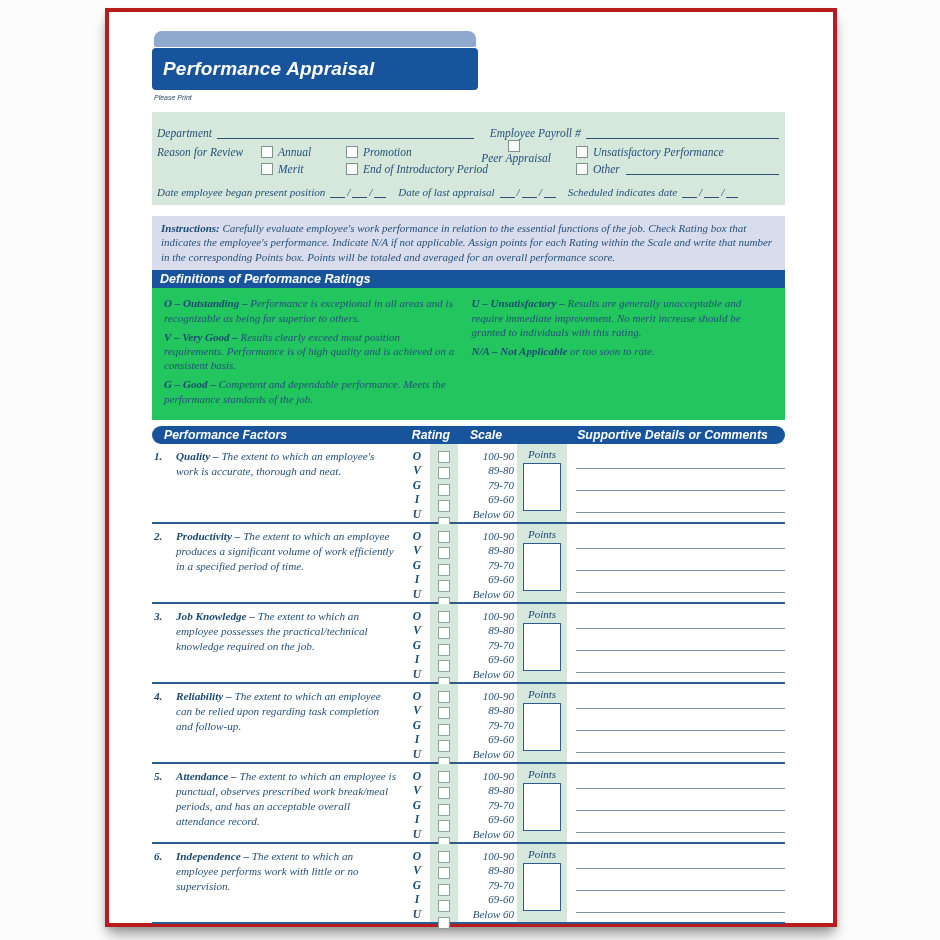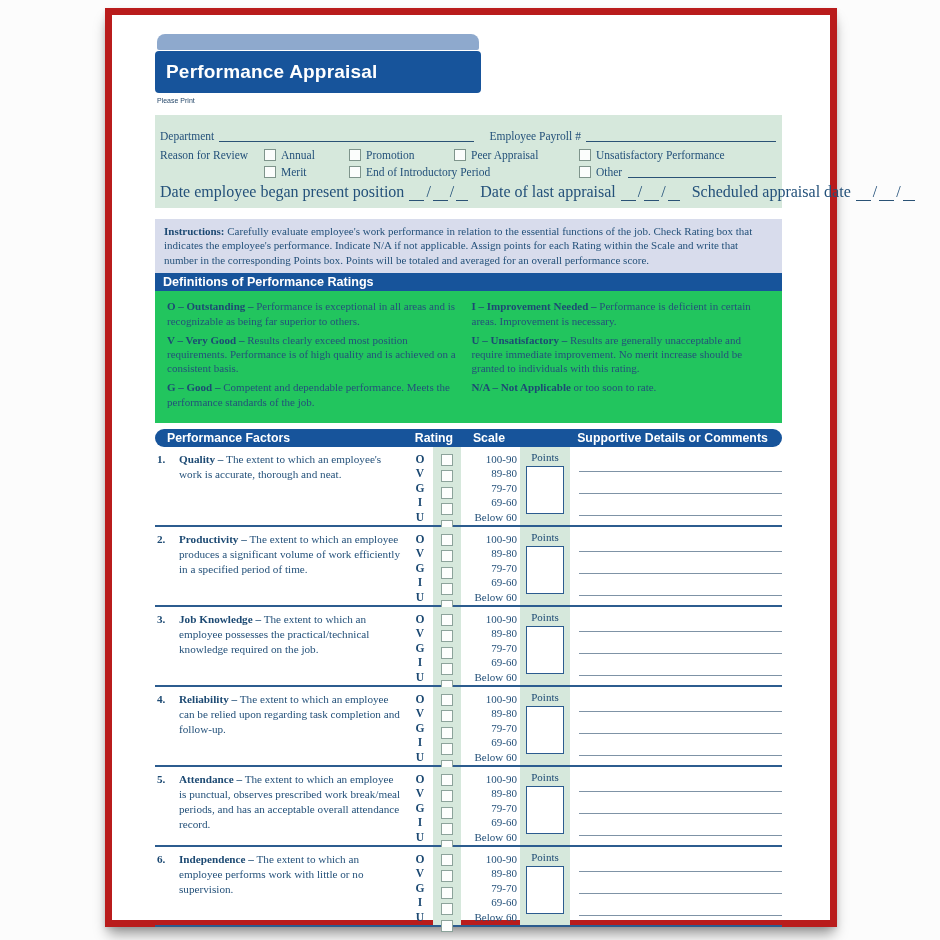--- a/index.html
+++ b/index.html
@@ -3,22 +3,23 @@
 <meta charset="utf-8">
 <style>
   html,body{margin:0;padding:0;}
   body{
     width:940px;height:940px;position:relative;background:#fcfcfc;
     font-family:"Liberation Serif","DejaVu Serif",serif;
     -webkit-font-smoothing:antialiased;
   }
   .page{
     position:absolute;left:105px;top:8px;width:732px;height:919px;
-    background:#ffffff;border:7px solid #b91c1c;box-sizing:border-box;
+    background:#ffffff;border:4px solid #b91c1c;box-sizing:border-box;
     box-shadow:0 10px 13px -3px rgba(0,0,0,0.40), 0 2px 5px rgba(0,0,0,0.10);
+    font-style:italic;
   }
   .content{margin:0 48px 0 43px;}
   
   .bar-light{margin-top:19px;height:16px;width:322px;margin-left:2px;background:#8ea9cd;border-radius:8px 8px 2px 2px;}
   .bar-dark{margin-top:1px;height:42px;width:326px;background:#17549b;border-radius:4px;display:flex;align-items:center;}
   .form-title{color:#ffffff;font-family:"Liberation Sans","DejaVu Sans",sans-serif;font-weight:bold;font-size:19px;padding-left:11px;letter-spacing:0.2px;}
   .please-print{font-size:7px;color:#27496b;margin:4px 0 0 2px;font-family:"Liberation Sans",sans-serif;}
   
   .info-panel{margin-top:11px;background:#d6e8dc;padding:8px 6px 5px 5px;}
   .field-row{display:flex;height:23px;font-size:11.5px;color:#24517a;}
@@ -28,28 +29,28 @@
   .flabel{white-space:nowrap;padding-right:5px;}
   .fill{flex:1;border-bottom:1px solid #2a5275;height:12px;}
   .reason-row{display:flex;align-items:center;height:17px;font-size:11.5px;color:#24517a;}
   .rlabel{width:104px;flex:0 0 104px;}
   .cbrow{display:flex;flex:1;align-items:center;}
   .cbitem{display:flex;align-items:center;box-sizing:border-box;}
   .cb{width:10px;height:10px;border:1px solid #7e948b;background:#fbfdfc;display:inline-block;flex:0 0 10px;}
   .cblab{padding-left:5px;white-space:nowrap;}
   .row1 .cbitem:nth-child(1){width:85px;}
   .row1 .cbitem:nth-child(2){width:105px;}
-  .row1 .cbitem:nth-child(3){width:125px;}
+  .row1 .cbitem:nth-child(3){width:125px;flex-direction:column;}
   .row1 .cbitem:nth-child(4){flex:1;}
   .indent{margin-left:104px;}
   .row2 .cbitem:nth-child(1){width:85px;}
   .row2 .cbitem:nth-child(2){width:230px;}
   .row2 .cbitem:nth-child(3){flex:1;display:flex;}
   .row2 .cbitem:nth-child(3) .fill{margin-left:6px;margin-bottom:1px;}
-  .date-row{display:flex;align-items:flex-end;height:21px;font-size:16px;color:#24517a;padding-bottom:2px;}
+  .date-row{display:flex;align-items:flex-end;height:21px;font-size:11px;color:#24517a;padding-bottom:2px;}
   .dateseg{display:flex;align-items:flex-end;margin-right:12px;}
   .dateseg:last-child{margin-right:0;}
   .dlabel{padding-right:5px;white-space:nowrap;}
   .dblank{width:15px;border-bottom:1px solid #2a5275;height:11px;display:inline-block;}
   .dblank.short{width:12px;}
   .dslash{padding:0 2px;}
   
   .instructions{margin-top:11px;background:#d8dcec;padding:5px 9px 6px 9px;font-size:11px;line-height:14.4px;color:#24517a;}
   .instructions b{color:#1d4a73;}
   
@@ -154,21 +155,21 @@
           </span>
           <span class="dateseg">
             <span class="dlabel">Date of last appraisal</span>
             <span class="dblank"></span>
             <span class="dslash">/</span>
             <span class="dblank"></span>
             <span class="dslash">/</span>
             <span class="dblank short"></span>
           </span>
           <span class="dateseg">
-            <span class="dlabel">Scheduled appraisal date</span>
+            <span class="dlabel">Scheduled indicates date</span>
             <span class="dblank"></span>
             <span class="dslash">/</span>
             <span class="dblank"></span>
             <span class="dslash">/</span>
             <span class="dblank short"></span>
           </span>
         </div>
     </div>
 
     <div class="instructions">
@@ -179,21 +180,20 @@
     <div class="section-bar">
       <span>Definitions of Performance Ratings</span>
     </div>
     <div class="defs-panel">
       <div class="defs-col" id="defs-left">
           <p class="defp"><b class="defterm">O – Outstanding –</b> Performance is exceptional in all areas and is recognizable as being far superior to others.</p>
           <p class="defp"><b class="defterm">V – Very Good –</b> Results clearly exceed most position requirements. Performance is of high quality and is achieved on a consistent basis.</p>
           <p class="defp"><b class="defterm">G – Good –</b> Competent and dependable performance. Meets the performance standards of the job.</p>
         </div>
       <div class="defs-col" id="defs-right">
-          <p class="defp"><b class="defterm">I – Improvement Needed –</b> Performance is deficient in certain areas. Improvement is necessary.</p>
           <p class="defp"><b class="defterm">U – Unsatisfactory –</b> Results are generally unacceptable and require immediate improvement. No merit increase should be granted to individuals with this rating.</p>
           <p class="defp"><b class="defterm">N/A – Not Applicable</b> or too soon to rate.</p>
         </div>
     </div>
 
     <div class="table-head">
       <span class="th-factors">Performance Factors</span>
       <span class="th-rating">Rating</span>
       <span class="th-scale">Scale</span>
       <span class="th-comments">Supportive Details or Comments</span>

